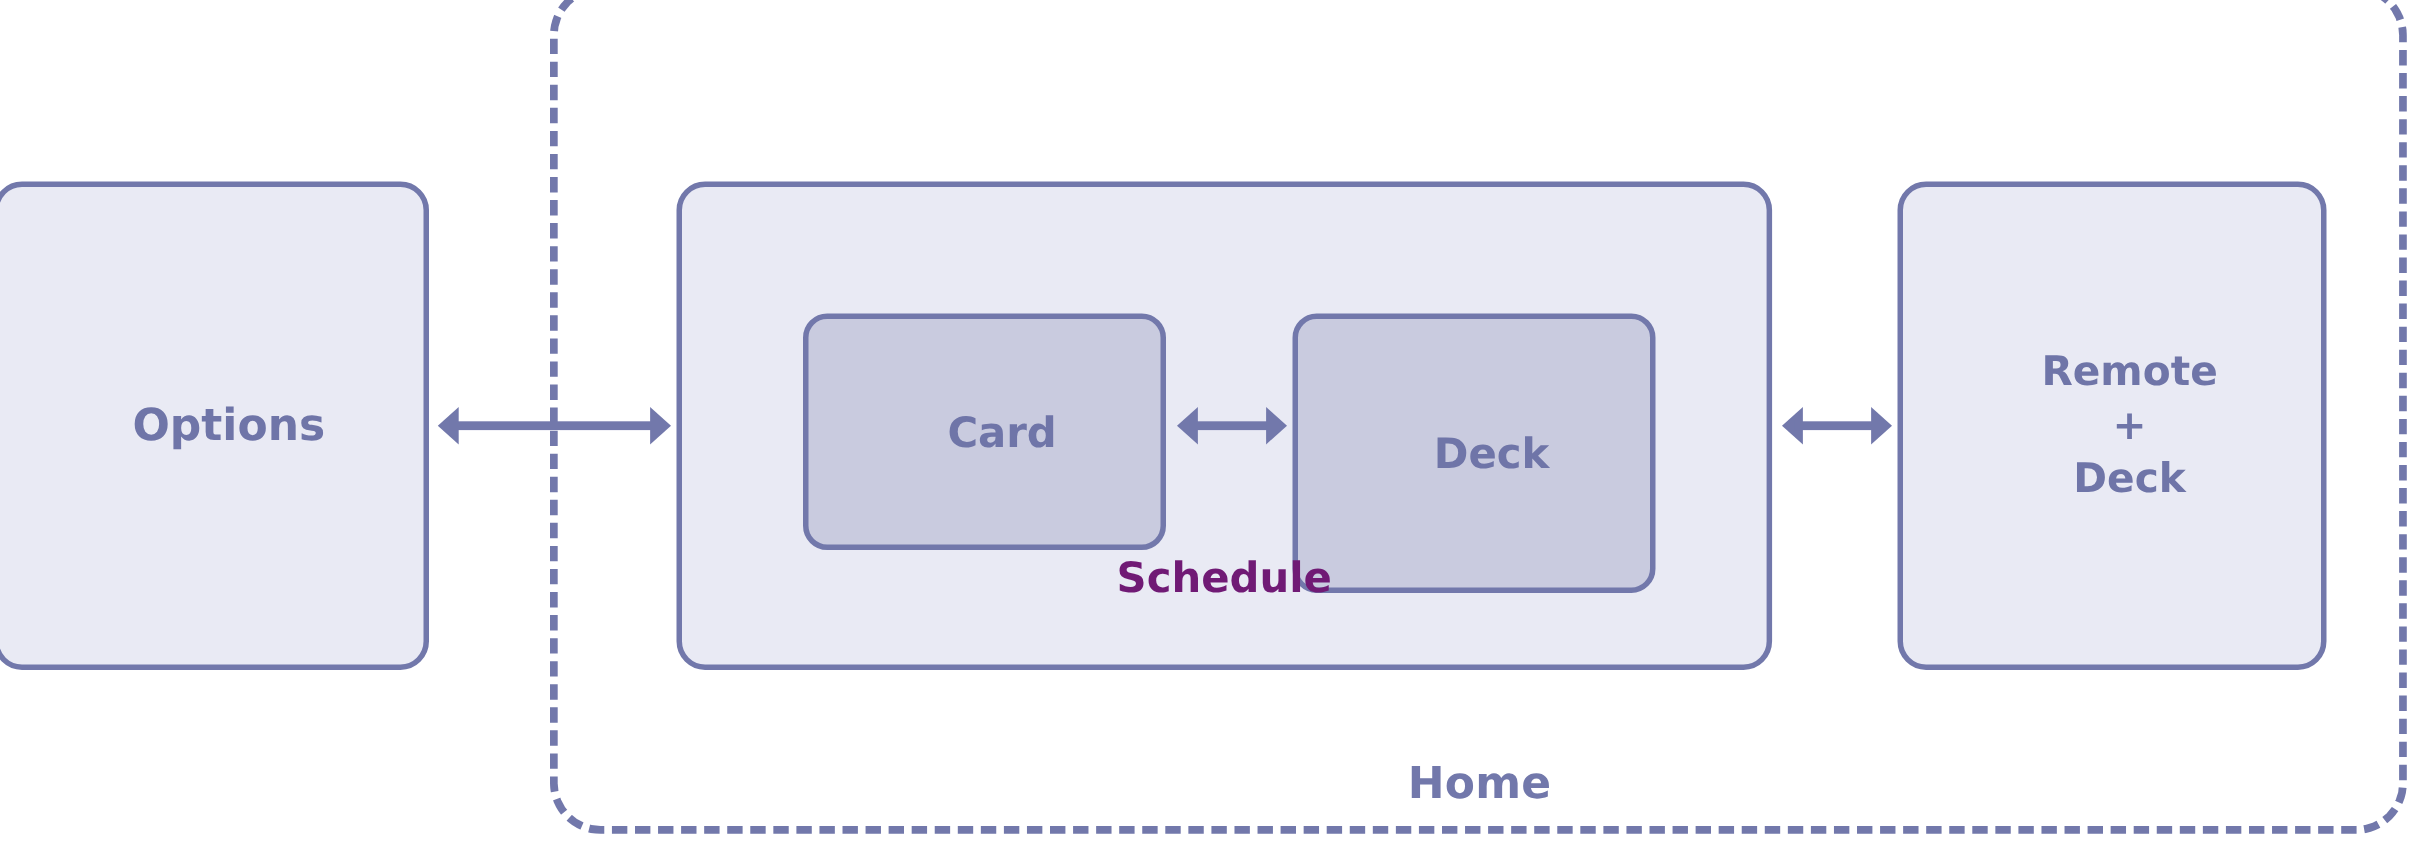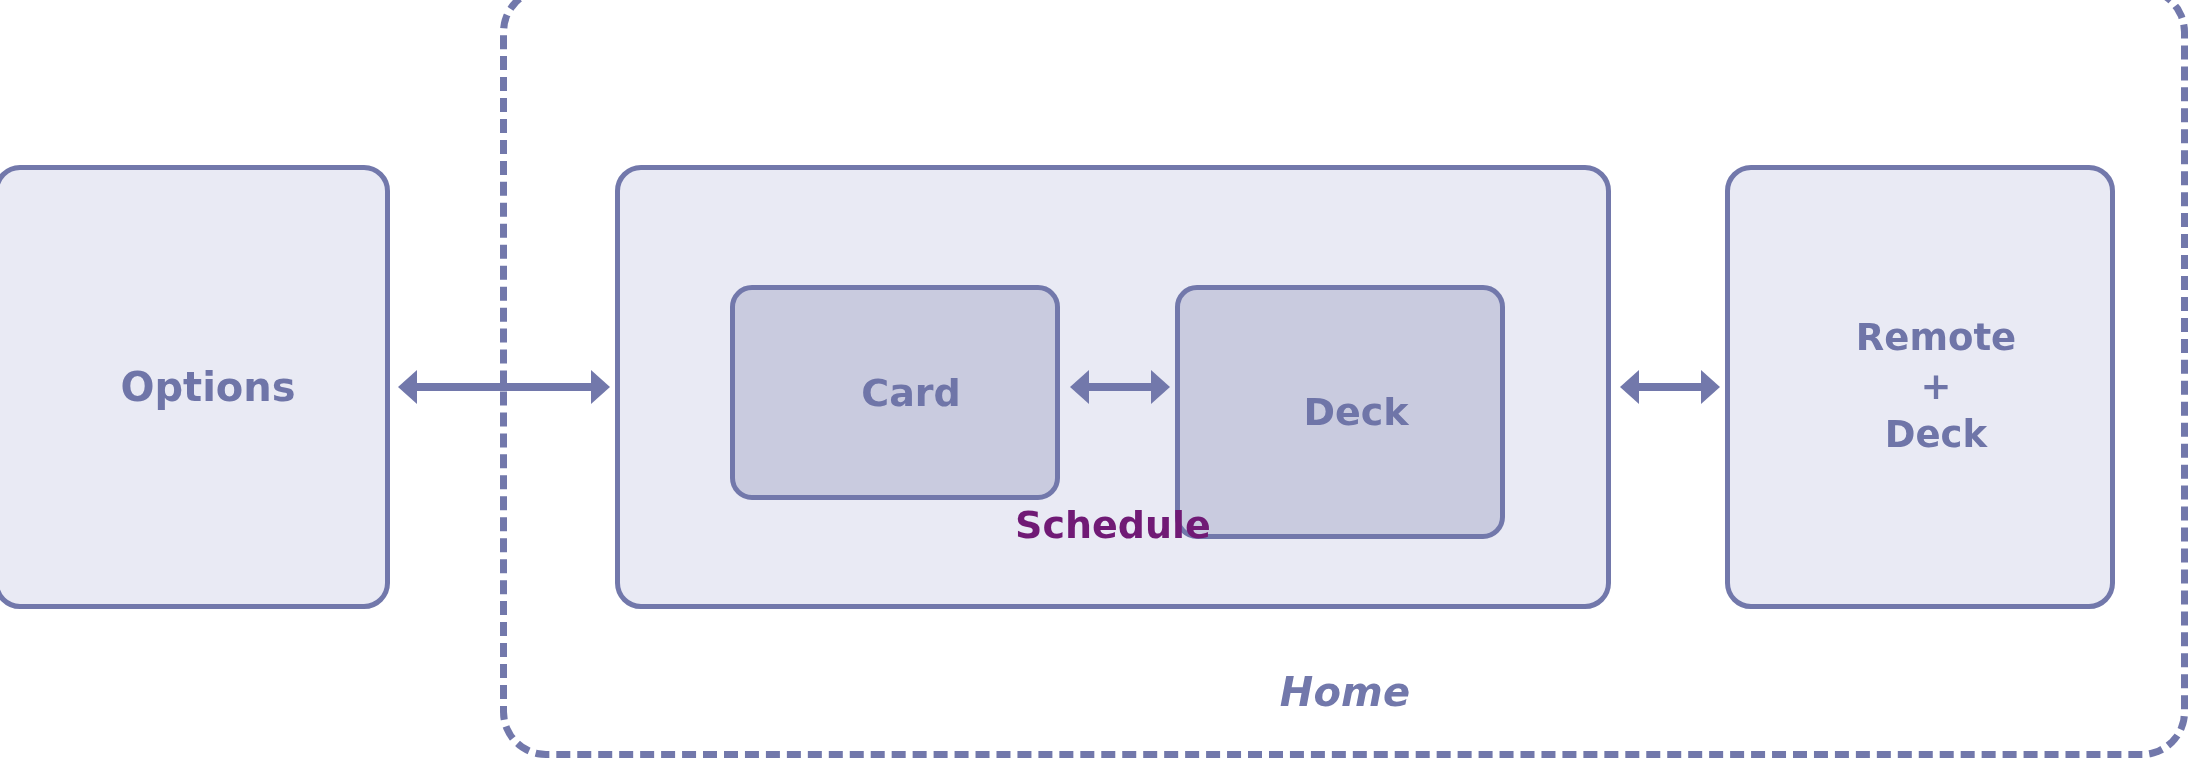--- a/index.html
+++ b/index.html
@@ -26,26 +26,25 @@
     width: 1688px;
     height: 772px;
     border: 7px dashed #7278ab;
     border-radius: 46px;
     box-sizing: border-box;
     background: transparent;
   }
   .home-label {
     position: absolute;
     left: 1255px;
-    top: 669px;
+    top: 689px;
     width: 180px;
     text-align: center;
     font-size: 40px;
     font-weight: 700;
-    font-style: italic;
     color: #7278ab;
     letter-spacing: 0.2px;
     white-space: nowrap;
   }
 
   
   .node {
     position: absolute;
     box-sizing: border-box;
     border: 5px solid #7278ab;

